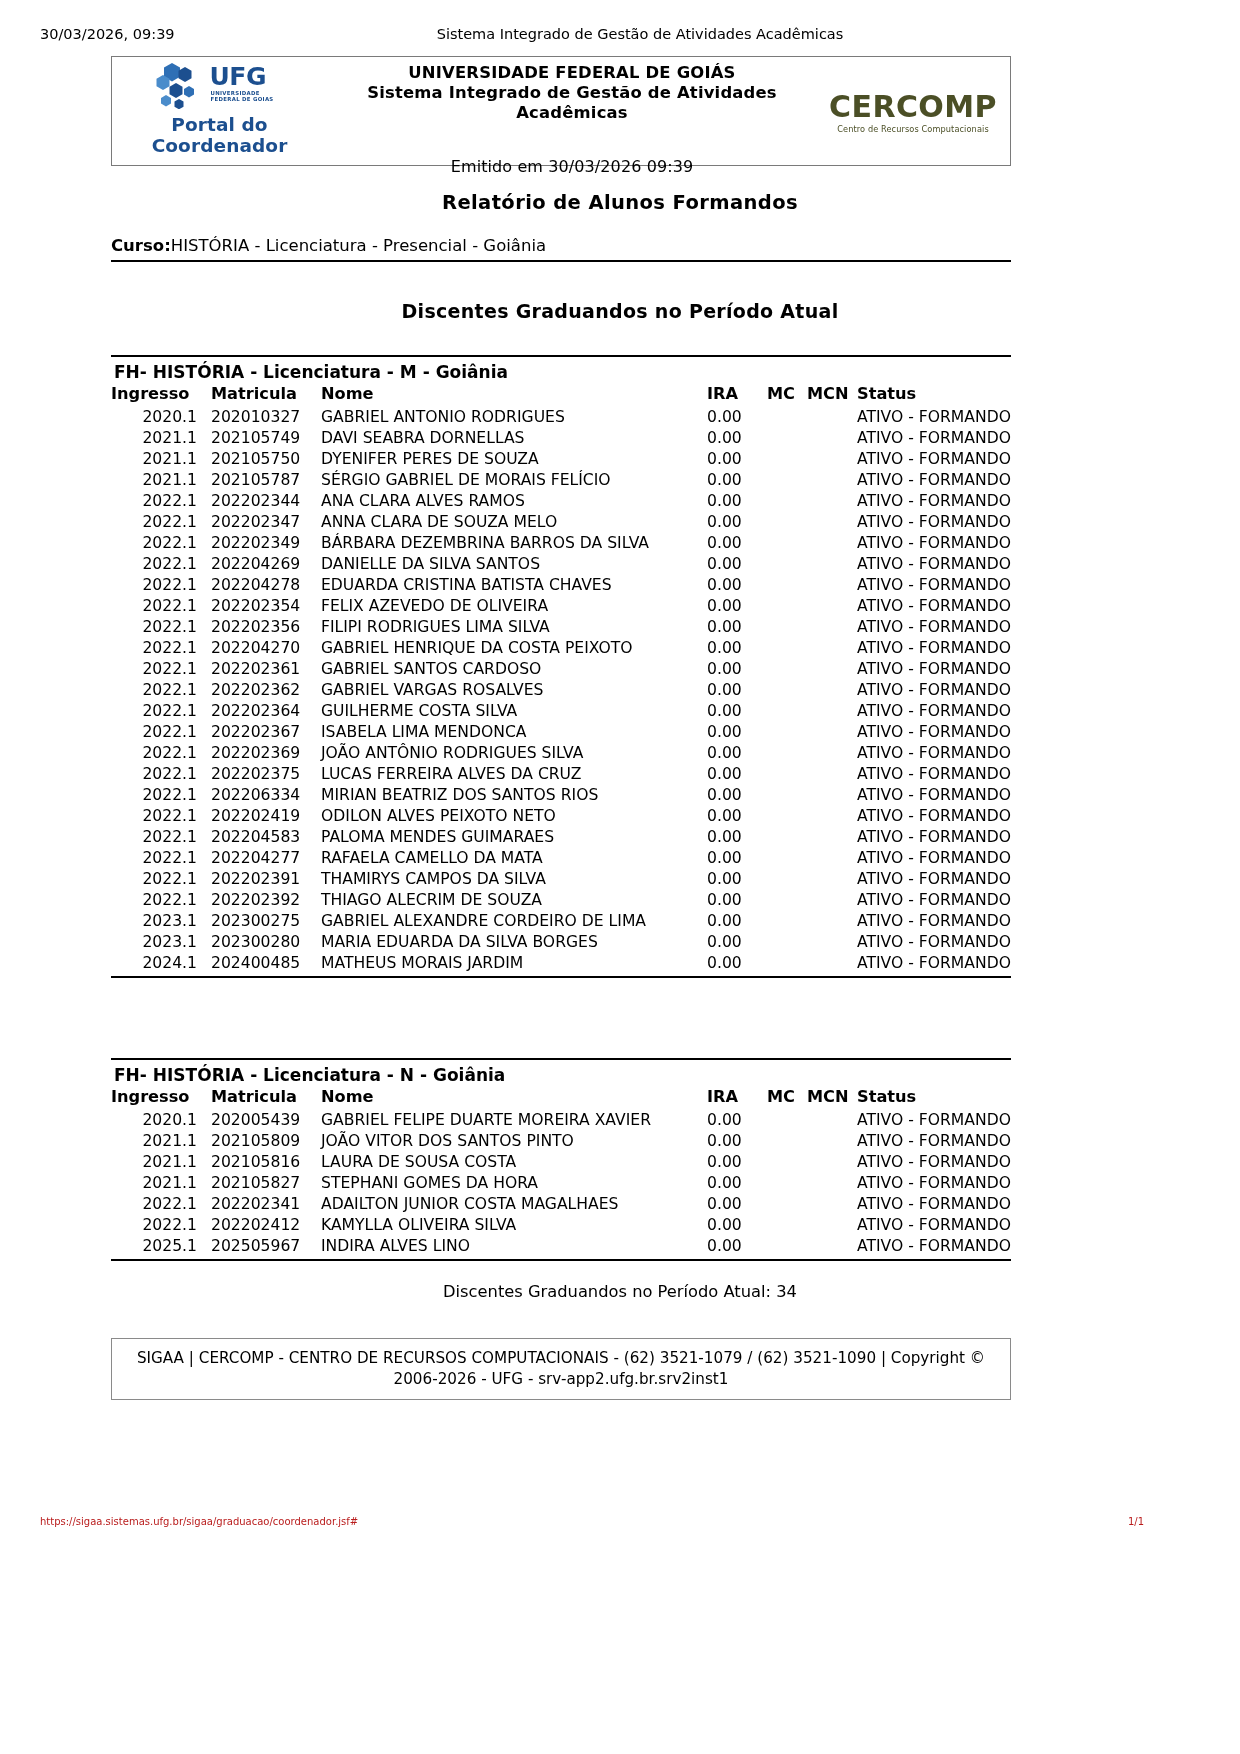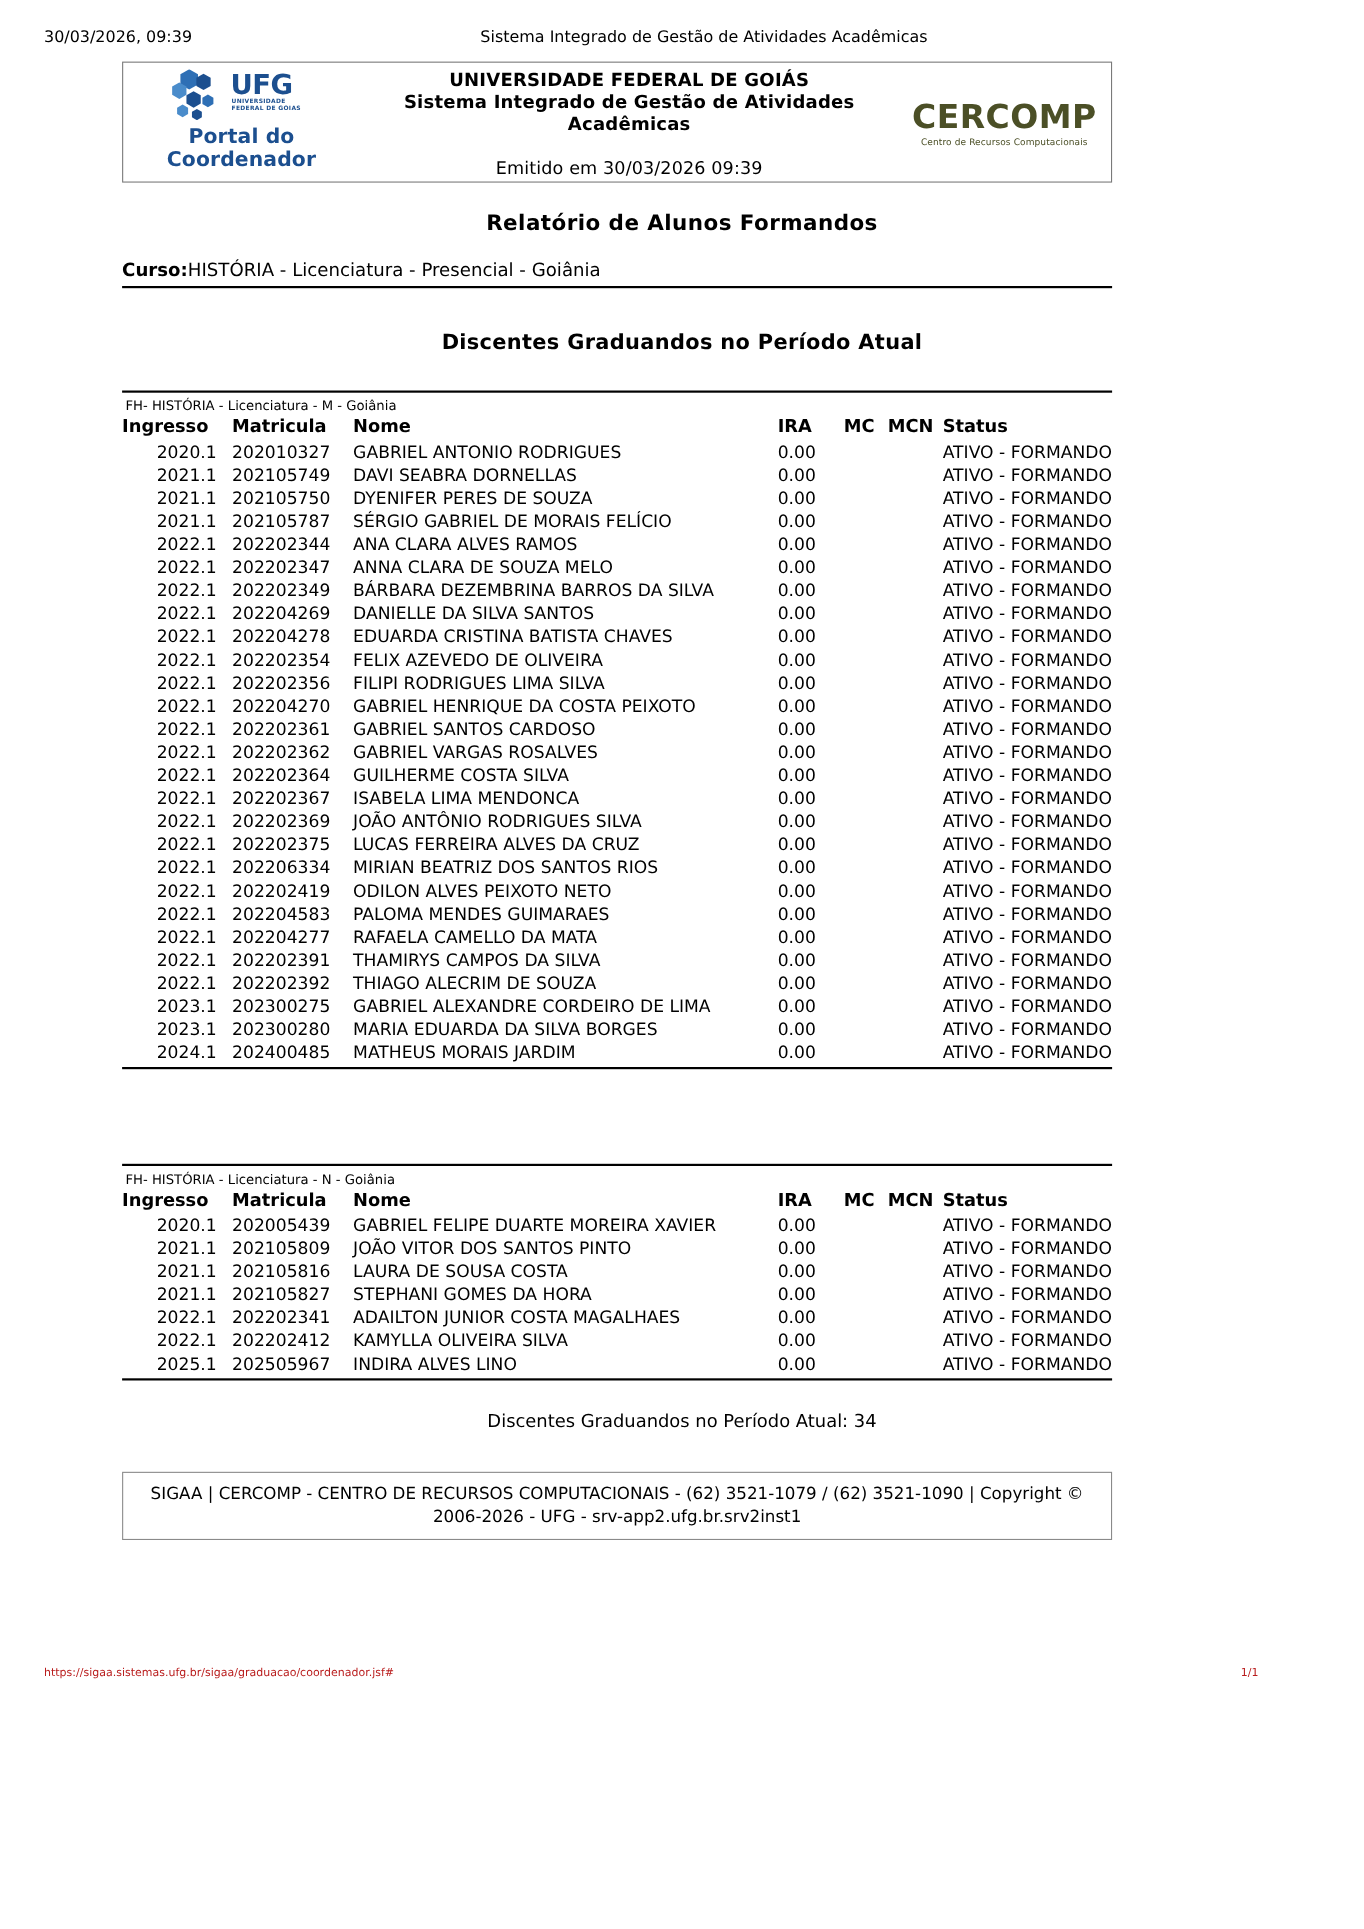--- a/index.html
+++ b/index.html
@@ -148,21 +148,21 @@
     letter-spacing: 0.2px;
     line-height: 20px;
   }
   .smallcaps {
     font-weight: bold;
     font-size: 16.4px;
     line-height: 20px;
     letter-spacing: 0.2px;
   }
   .emitido {
-    margin-top: 20px;
+    margin-top: 34px;
     font-size: 16px;
     letter-spacing: 0.1px;
   }
 
   .cercomp-cell {
     position: absolute;
     right: 12px;
     top: 18px;
     width: 170px;
     text-align: center;
@@ -230,22 +230,22 @@
     border-top: 2.6px solid #000;
     height: 0;
     margin-bottom: 5px;
   }
   .grp-rule-bottom {
     border-top: 2.2px solid #000;
     height: 0;
     margin-top: 3px;
   }
   .grp-label {
-    font-weight: normal;
-    font-size: 12px;
+    font-weight: bold;
+    font-size: 17px;
     padding-left: 3px;
     padding-bottom: 2px;
     white-space: nowrap;
   }
   table.rep {
     border-collapse: collapse;
     width: 900px;
     table-layout: fixed;
     font-size: 15.6px;
   }

